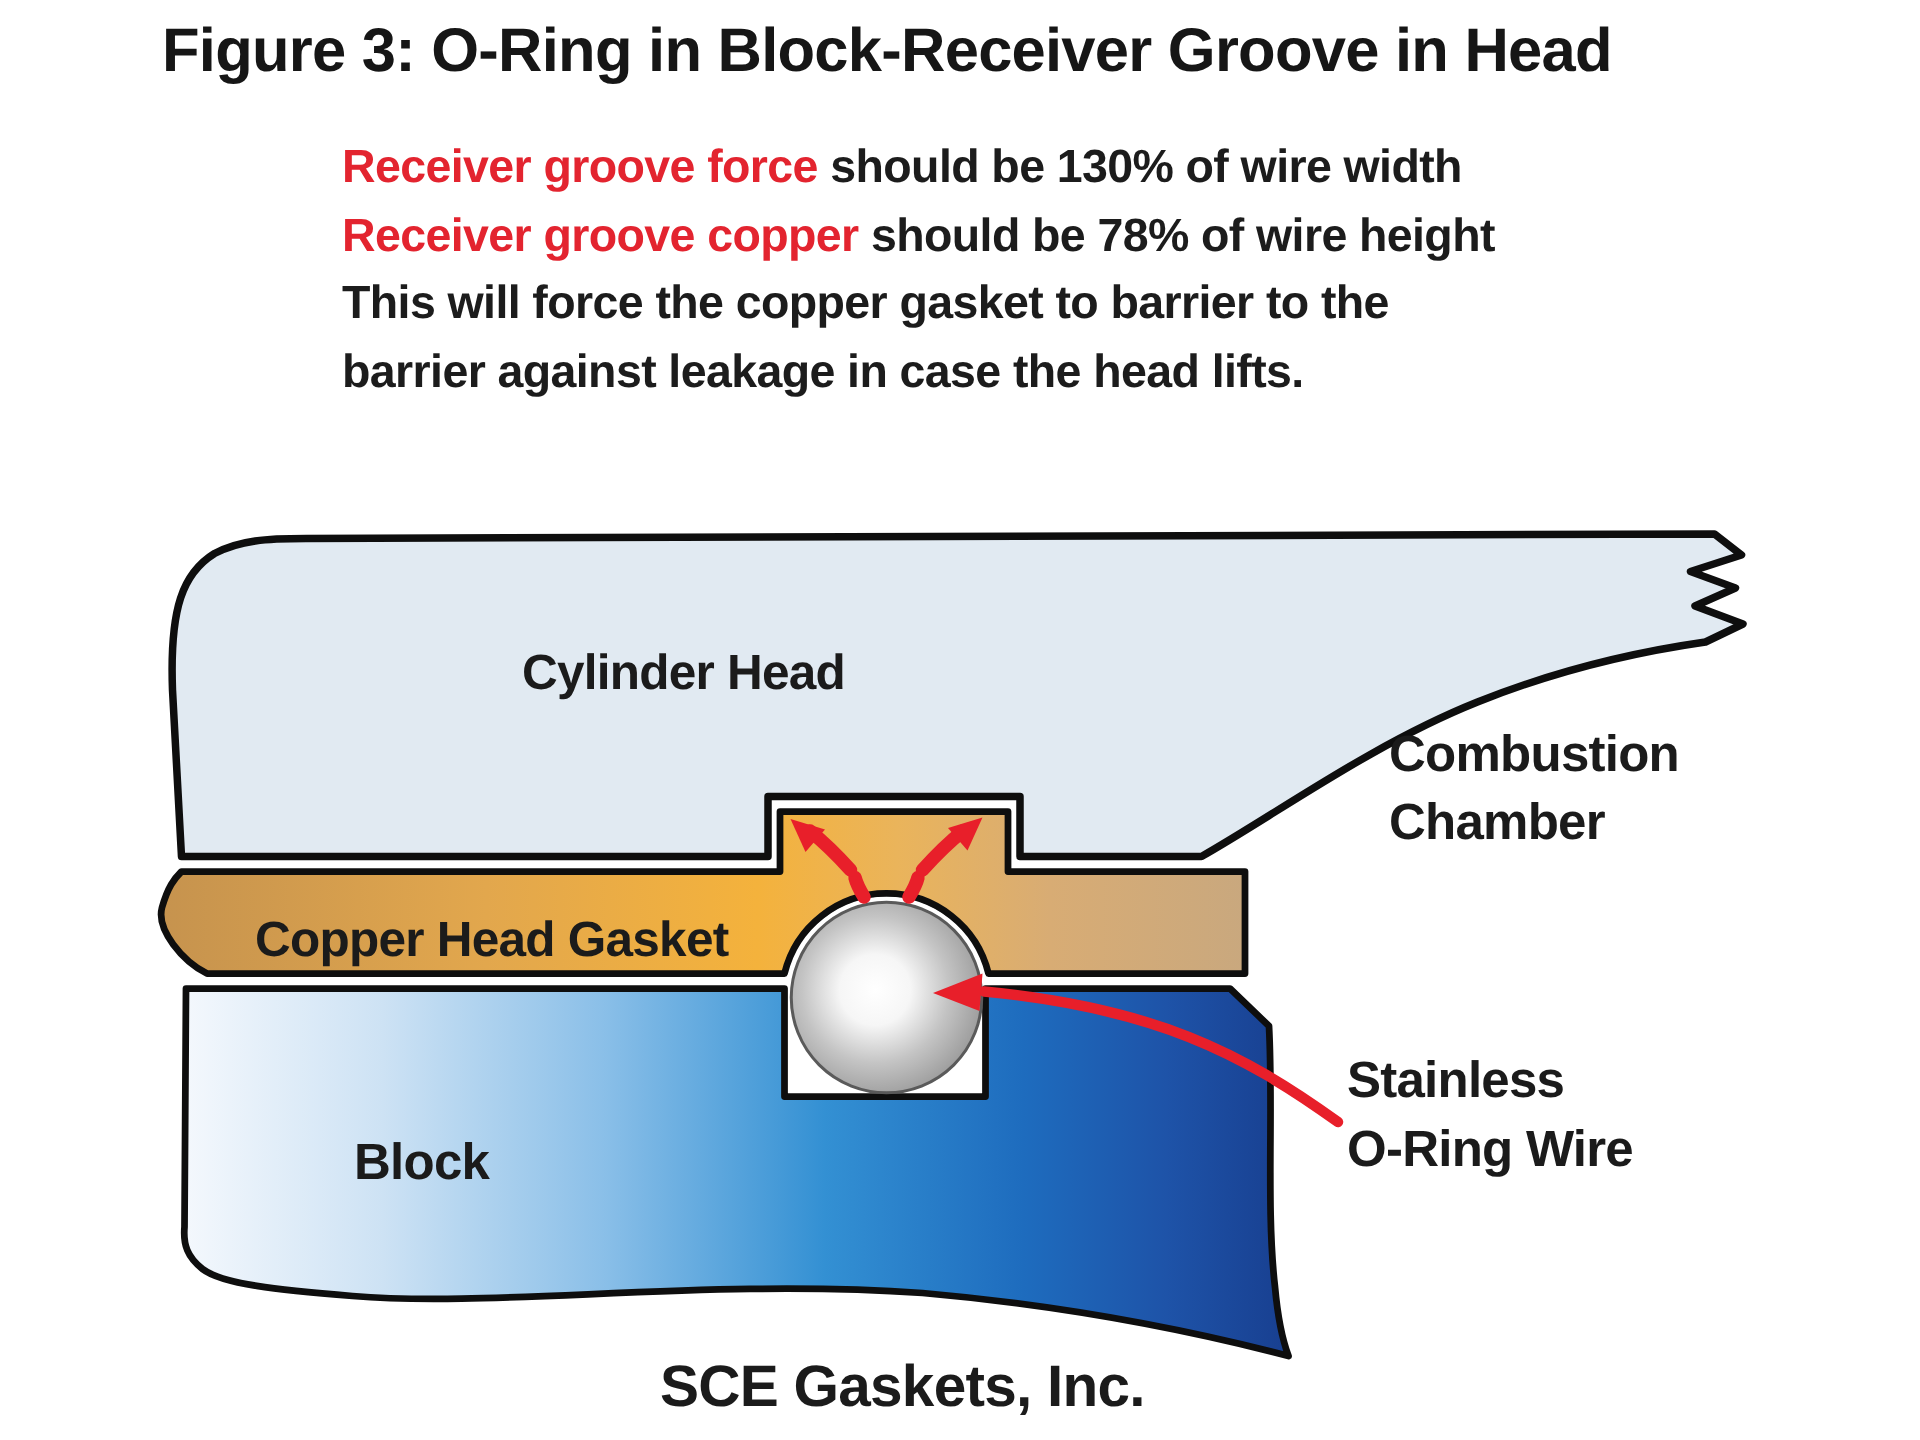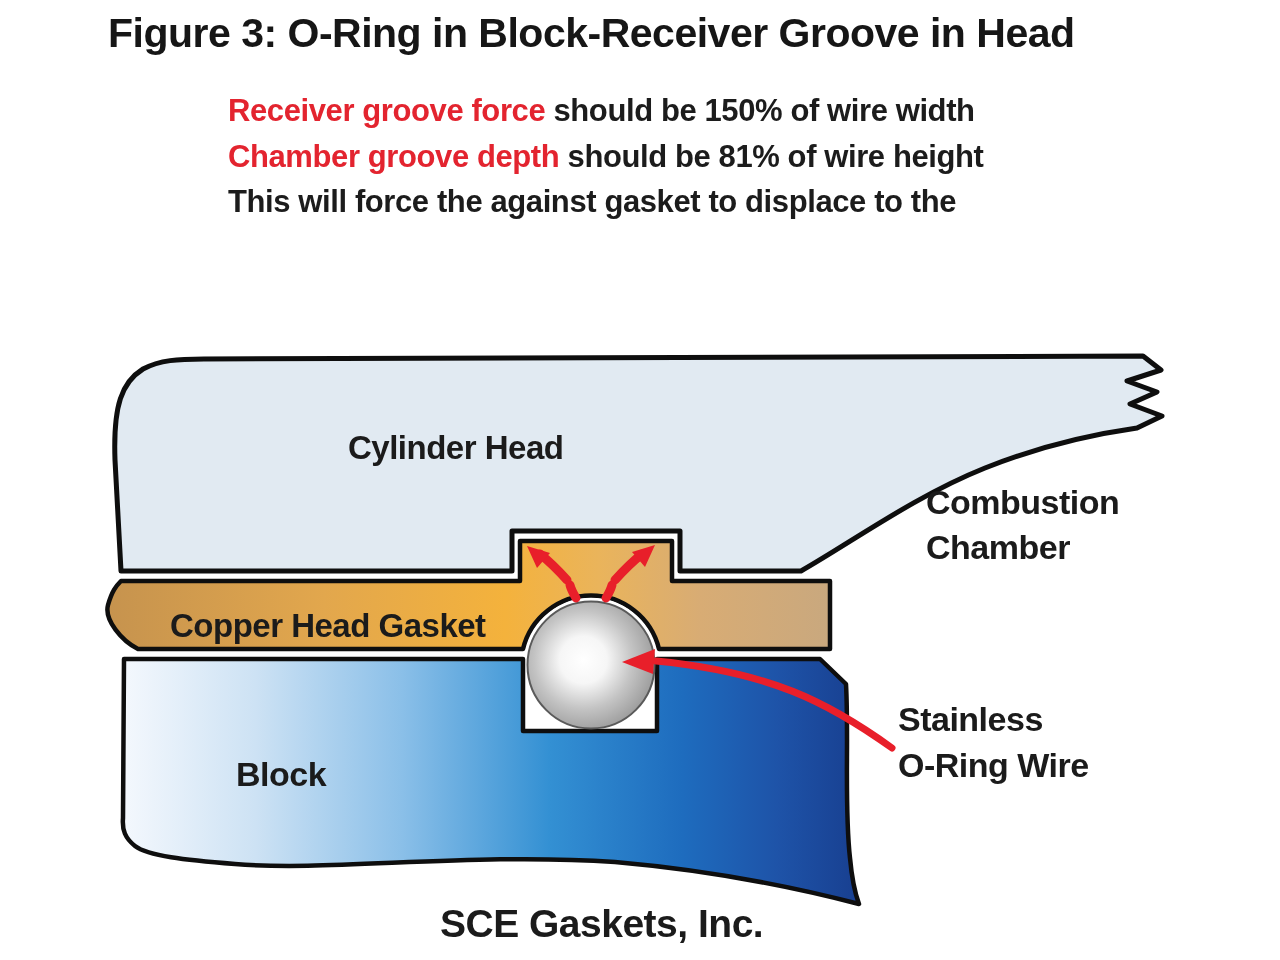--- a/index.html
+++ b/index.html
@@ -16,23 +16,24 @@
   .footer-text{font-size:39px;}
 </style>
 </head>
 <body>
 
 <div class="stage">
 
   <div class="title">Figure 3:  O-Ring in Block-Receiver Groove in Head</div>
 
   <div class="notes">
-    <div><span class="note-red">Receiver groove force</span><span> should be 150% of wire width</span></div>
-    <div><span class="note-red">Chamber groove depth</span><span> should be 81% of wire height</span></div>
-    <div>This will force the against gasket to displace to the</div>
+    <div><span class="note-red">Receiver groove force</span><span> should be 130% of wire width</span></div>
+    <div><span class="note-red">Receiver groove copper</span><span> should be 78% of wire height</span></div>
+    <div>This will force the copper gasket to barrier to the</div>
+    <div>barrier against leakage in case the head lifts.</div>
   </div>
 
   <svg width="1280" height="960" viewBox="0 0 1280 960">
     <defs>
       <linearGradient id="gasketGrad" x1="0" y1="0" x2="1" y2="0">
         <stop offset="0" stop-color="#c6934e"></stop>
         <stop offset="0.30" stop-color="#e2a74d"></stop>
         <stop offset="0.55" stop-color="#f4b23c"></stop>
         <stop offset="0.68" stop-color="#eab45b"></stop>
         <stop offset="0.82" stop-color="#d8ac74"></stop>

